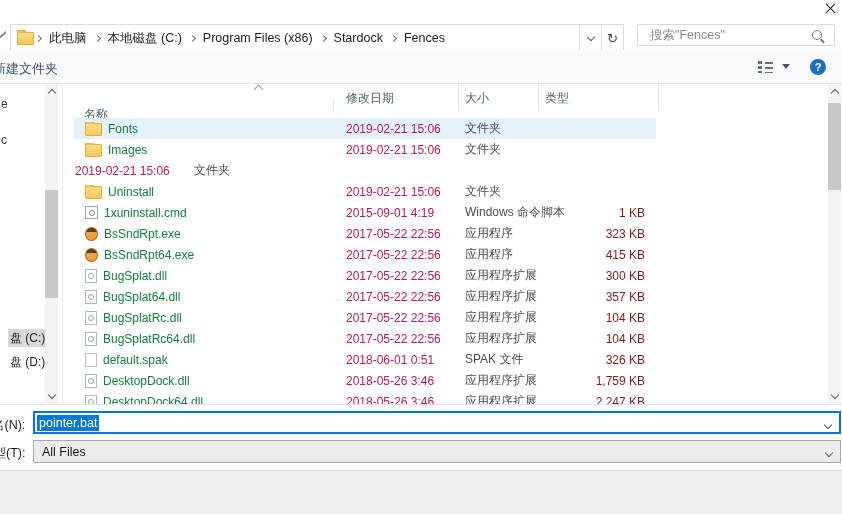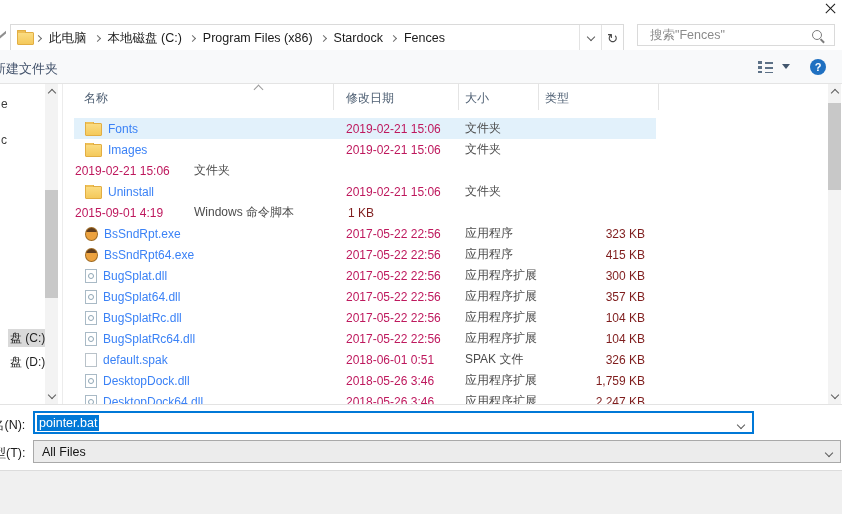--- a/index.html
+++ b/index.html
@@ -71,51 +71,51 @@
   .sb-scroll{left:45px;top:84px;height:320px;}
   .sb-scroll .vs-thumb{top:106px;height:108px;}
   .list-scroll{left:828px;top:84px;height:320px;}
   .list-scroll .vs-thumb{top:19px;height:87px;}
 
   
   .list{position:absolute;left:62px;top:84px;width:766px;height:320px;overflow:hidden;background:#fff;
         border-left:1px solid #ececec;box-sizing:border-box;}
   .lheader{position:absolute;left:0;top:0;width:100%;height:26px;display:flex;color:#4d5e72;}
   .hc{box-sizing:border-box;border-right:1px solid #e4e4e4;padding-top:6px;font-size:12px;cursor:pointer;}
-  .hc.name{width:271px;padding-left:21px;}
+  .hc.name{width:271px;padding-left:21px;margin-top:16px;}
   .hc.date{width:125px;padding-left:12px;}
   .hc.type{width:120px;padding-left:6px;}
   .hc.size{width:80px;padding-left:6px;}
   .sort-chev{position:absolute;left:192px;top:2px;width:6px;height:6px;
         border-left:1.5px solid #9b9b9b;border-top:1.5px solid #9b9b9b;transform:rotate(45deg);}
   .rows{position:absolute;left:0;top:34px;width:100%;}
   .row{position:relative;height:21px;display:flex;align-items:center;cursor:pointer;}
   .row .hl{position:absolute;left:11px;top:0;width:582px;height:21px;background:#e2f1fb;}
   .cell{position:relative;box-sizing:border-box;white-space:nowrap;overflow:hidden;}
-  .c-name{width:271px;padding-left:22px;display:flex;align-items:center;gap:6px;color:#3b82f6;font-size:12px;}
+  .c-name{width:271px;padding-left:22px;display:flex;align-items:center;gap:6px;color:#15803d;font-size:12px;}
   .c-date{width:125px;padding-left:12px;color:#be185d;}
   .c-type{width:120px;padding-left:6px;color:#4c4c4c;}
   .c-size{width:80px;padding-right:14px;text-align:right;color:#7f1d1d;}
   .list-bottom{position:absolute;left:0;top:404px;width:842px;height:1px;background:#e3e3e3;}
 
   
   .ic{position:relative;display:inline-block;flex:none;}
   .ic-doc,.ic-blank{width:10px;height:12px;background:#fff;border:1px solid #a9bac6;}
   .ic-doc::after{content:'';position:absolute;left:2px;top:3px;width:4px;height:4px;border:1.5px solid #8fa6b5;border-radius:50%;}
   .ic-cmd{width:11px;height:11px;background:#fdfdfd;border:1px solid #9aa7ad;}
   .ic-cmd::after{content:'';position:absolute;left:2.5px;top:2.5px;width:4px;height:4px;border:1.5px solid #7c8c94;border-radius:50%;}
   .ic-bug{width:11px;height:12px;border-radius:50% 50% 48% 48%;border:1px solid #a06c24;
         background:linear-gradient(#5f3d1e 0 32%,#eca23f 32%);}
   .ic-blank{border-color:#b9c2c9;}
 
   
   .fn-label,.ft-label{position:absolute;font-size:12.5px;color:#1b1b1b;white-space:nowrap;}
   .fn-label{left:-33px;top:417px;}
   .ft-label{left:-44px;top:445px;}
-  .fn-input{position:absolute;left:33px;top:411px;width:721px;height:23px;border:2px solid #0078d7;background:#fff;
+  .fn-input{position:absolute;left:33px;top:411px;width:808px;height:23px;border:2px solid #0078d7;background:#fff;
         box-sizing:border-box;display:flex;align-items:center;cursor:text;}
   .fn-sel{margin-left:2px;background:#0078d7;color:#fff;font-size:12.5px;padding:1px 2px;}
   .field-chev{position:absolute;right:8px;top:9px;width:5px;height:5px;
         border-right:1.5px solid #5b5b5b;border-bottom:1.5px solid #5b5b5b;transform:rotate(45deg);}
   .ft-select{position:absolute;left:33px;top:440px;width:808px;height:23px;background:#ececec;border:1px solid #a9a9a9;
         box-sizing:border-box;display:flex;align-items:center;cursor:pointer;text-align:right;}
   .ft-select span{margin-left:8px;font-size:12.5px;color:#141414;}
 
   
   .footer{position:absolute;left:0;top:470px;width:842px;height:44px;background:#f0f0f0;border-top:1px solid #dcdcdc;box-sizing:border-box;}
@@ -222,20 +222,24 @@
         <div class="row">
           <span class="cell c-name">
             <span class="ic ic-folder"></span>
             <span>Uninstall</span>
           </span>
           <span class="cell c-date">2019-02-21 15:06</span>
           <span class="cell c-type">文件夹</span>
           <span class="cell c-size"></span>
         </div>
         <div class="row">
+          <span class="cell c-name">
+            <span class="ic ic-cmd"></span>
+            <span>1xuninstall.cmd</span>
+          </span>
           <span class="cell c-date">2015-09-01 4:19</span>
           <span class="cell c-type">Windows 命令脚本</span>
           <span class="cell c-size">1 KB</span>
         </div>
         <div class="row">
           <span class="cell c-name">
             <span class="ic ic-bug"></span>
             <span>BsSndRpt.exe</span>
           </span>
           <span class="cell c-date">2017-05-22 22:56</span>

